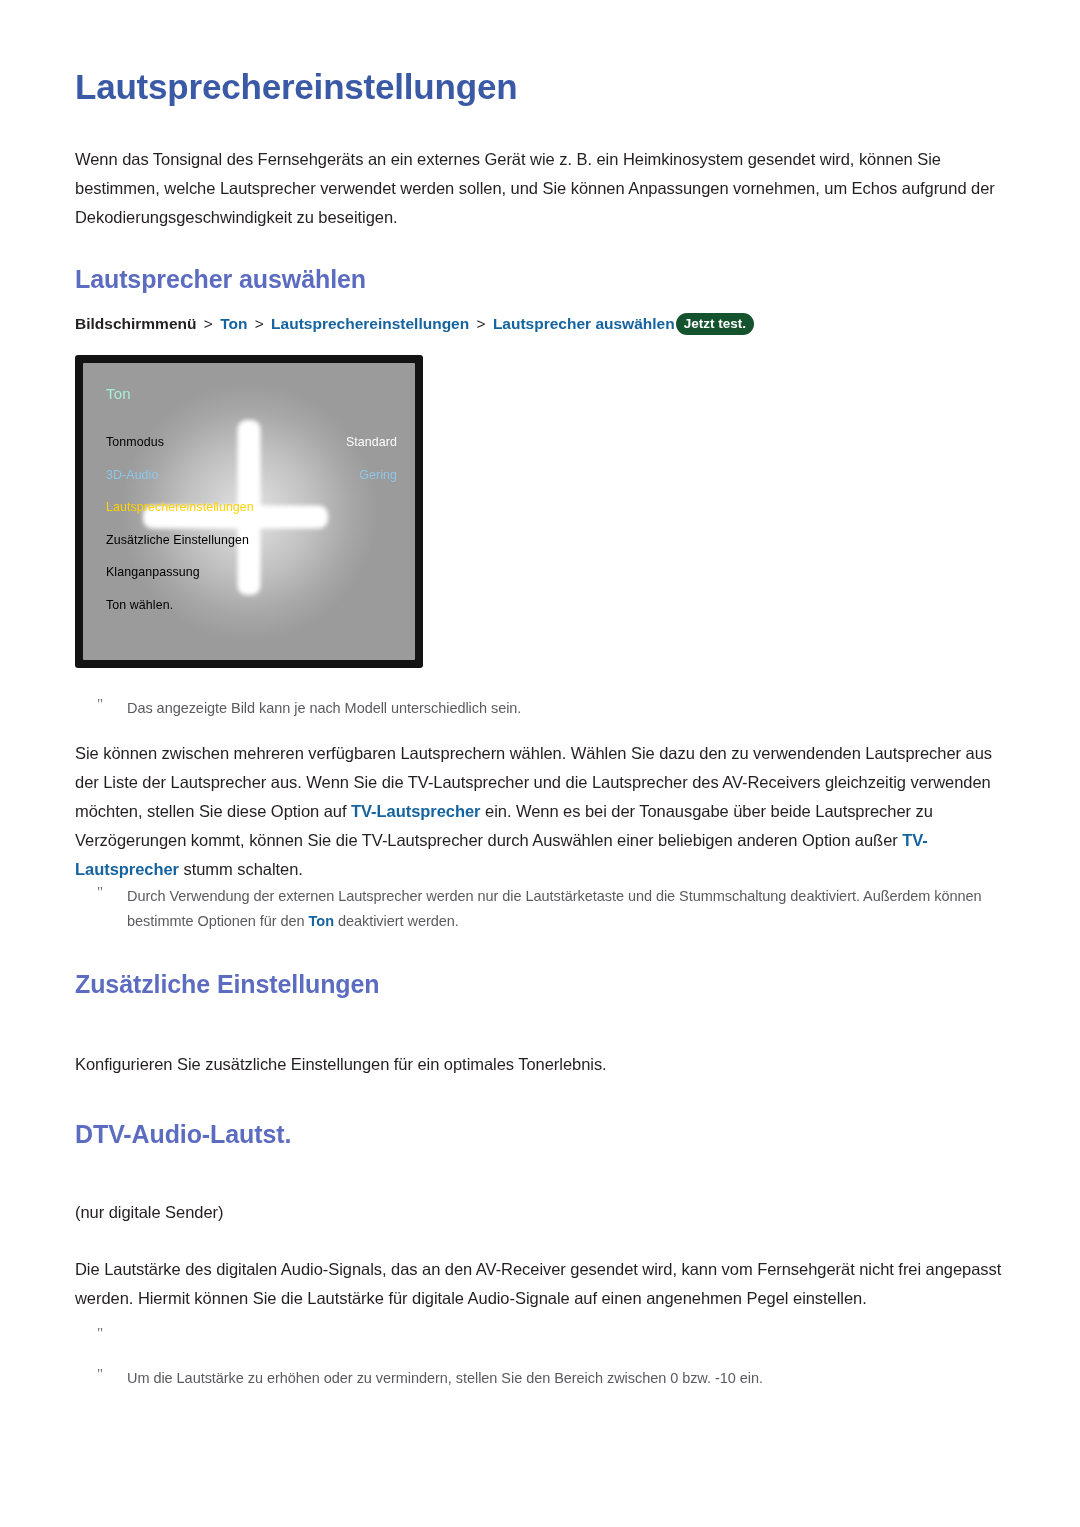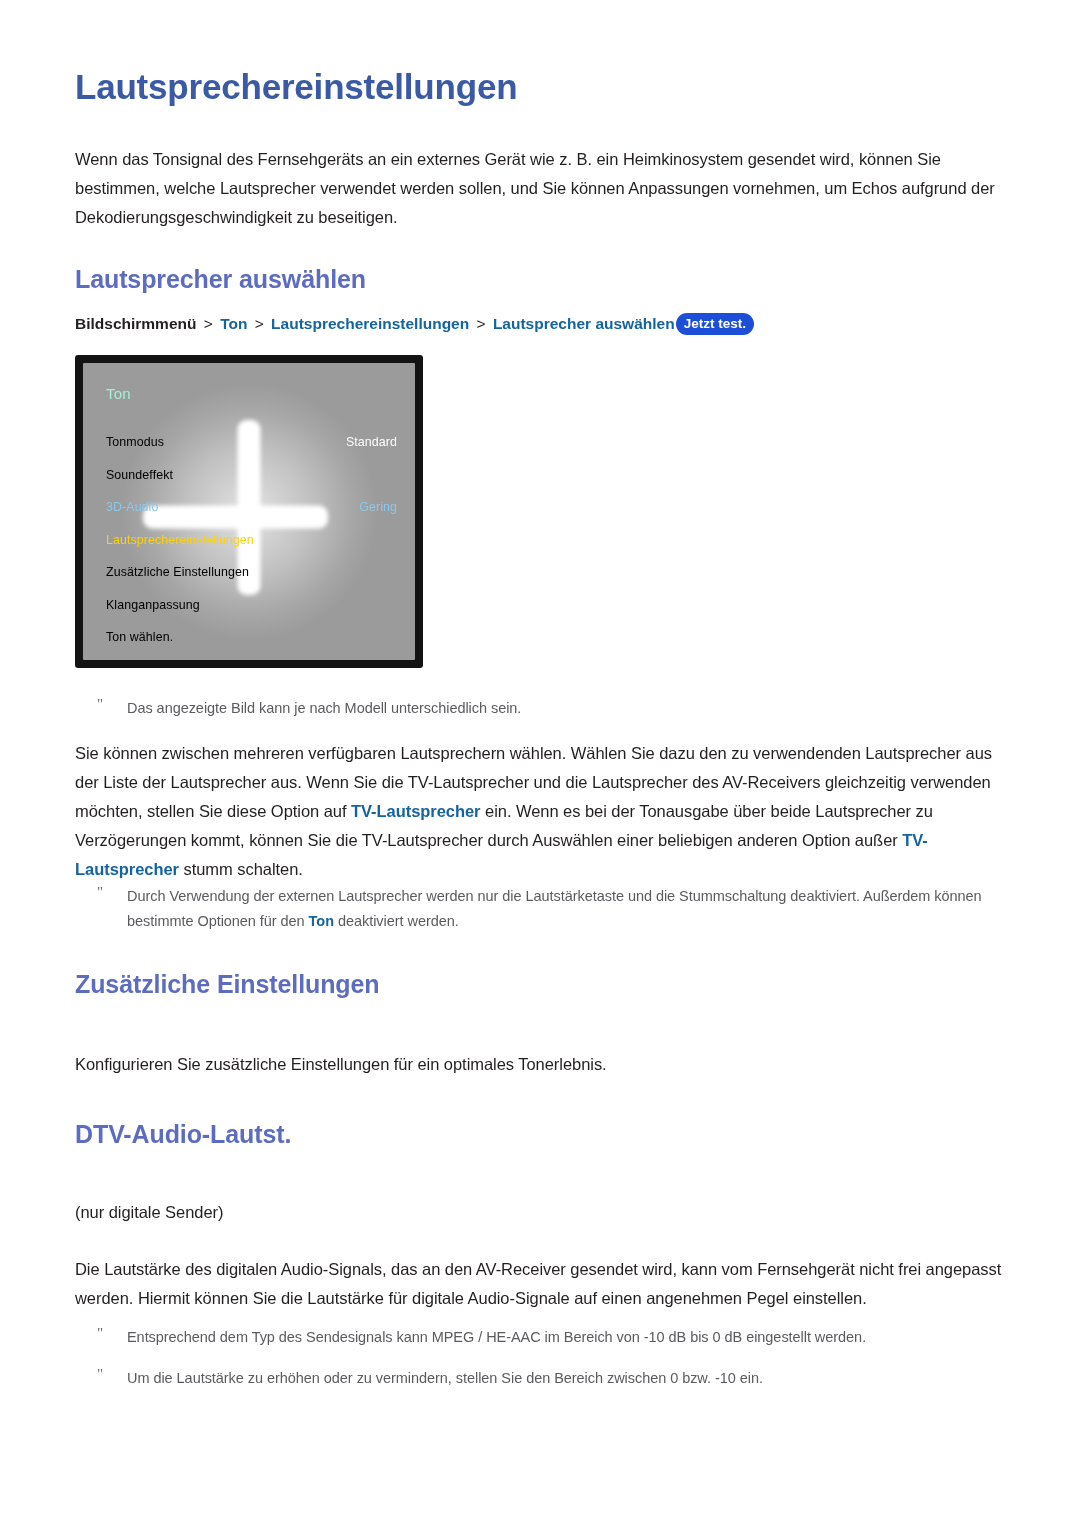--- a/index.html
+++ b/index.html
@@ -70,21 +70,21 @@
     color: #15639f;
     font-weight: bold;
   }
   .breadcrumb .sep {
     color: #231f20;
     font-weight: normal;
     padding: 0 3px;
   }
   .try-badge {
     display: inline-block;
-    background: #1d4ed8;
+    background: #14532d;
     color: #ffffff;
     font-size: 13.5px;
     font-weight: bold;
     line-height: 15px;
     padding: 3px 8px 4px 8px;
     border-radius: 11px;
     vertical-align: 1px;
     margin-left: 1px;
     white-space: nowrap;
   }
@@ -236,24 +236,20 @@
         <div class="tv-cross-v"></div>
         <div class="tv-cross-h"></div>
 
         <div class="tv-heading">Ton</div>
 
         <div class="tv-list">
           <div class="tv-row">
             <span class="lbl">Tonmodus</span>
             <span class="val">Standard</span>
           </div>
-          <div class="tv-row">
-            <span class="lbl">Soundeffekt</span>
-            <span class="val"></span>
-          </div>
           <div class="tv-row disabled">
             <span class="lbl">3D-Audio</span>
             <span class="val">Gering</span>
           </div>
           <div class="tv-row selected">
             <span class="lbl">Lautsprechereinstellungen</span>
             <span class="val"></span>
           </div>
           <div class="tv-row clipped">
             <span class="lbl">Zusätzliche Einstellungen</span>
@@ -294,21 +290,20 @@
 
   <h2 class="section-title" style="position:absolute; left:75px; top:1119px;">DTV-Audio-Lautst.</h2>
 
 
   <div class="para" style="position:absolute; left:75px; top:1198px;">(nur digitale Sender)</div>
 
   <div class="para" style="position:absolute; left:75px; top:1255px; width:930px;">Die Lautstärke des digitalen Audio-Signals, das an den AV-Receiver gesendet wird, kann vom Fernsehgerät nicht frei angepasst werden. Hiermit können Sie die Lautstärke für digitale Audio-Signale auf einen angenehmen Pegel einstellen.</div>
 
   <div class="note" style="position:absolute; left:75px; top:1325px; width:930px;">
     <span class="note-mark">"</span>
-    <span>Entsprechend dem Typ des Sendesignals kann MPEG / HE-AAC im Bereich von -10 dB bis 0 dB eingestellt werden.</span>
   </div>
 
   <div class="note" style="position:absolute; left:75px; top:1366px; width:930px;">
     <span class="note-mark">"</span>
     <span>Um die Lautstärke zu erhöhen oder zu vermindern, stellen Sie den Bereich zwischen 0 bzw. -10 ein.</span>
   </div>
 
 </div>
 
 </body></html>

